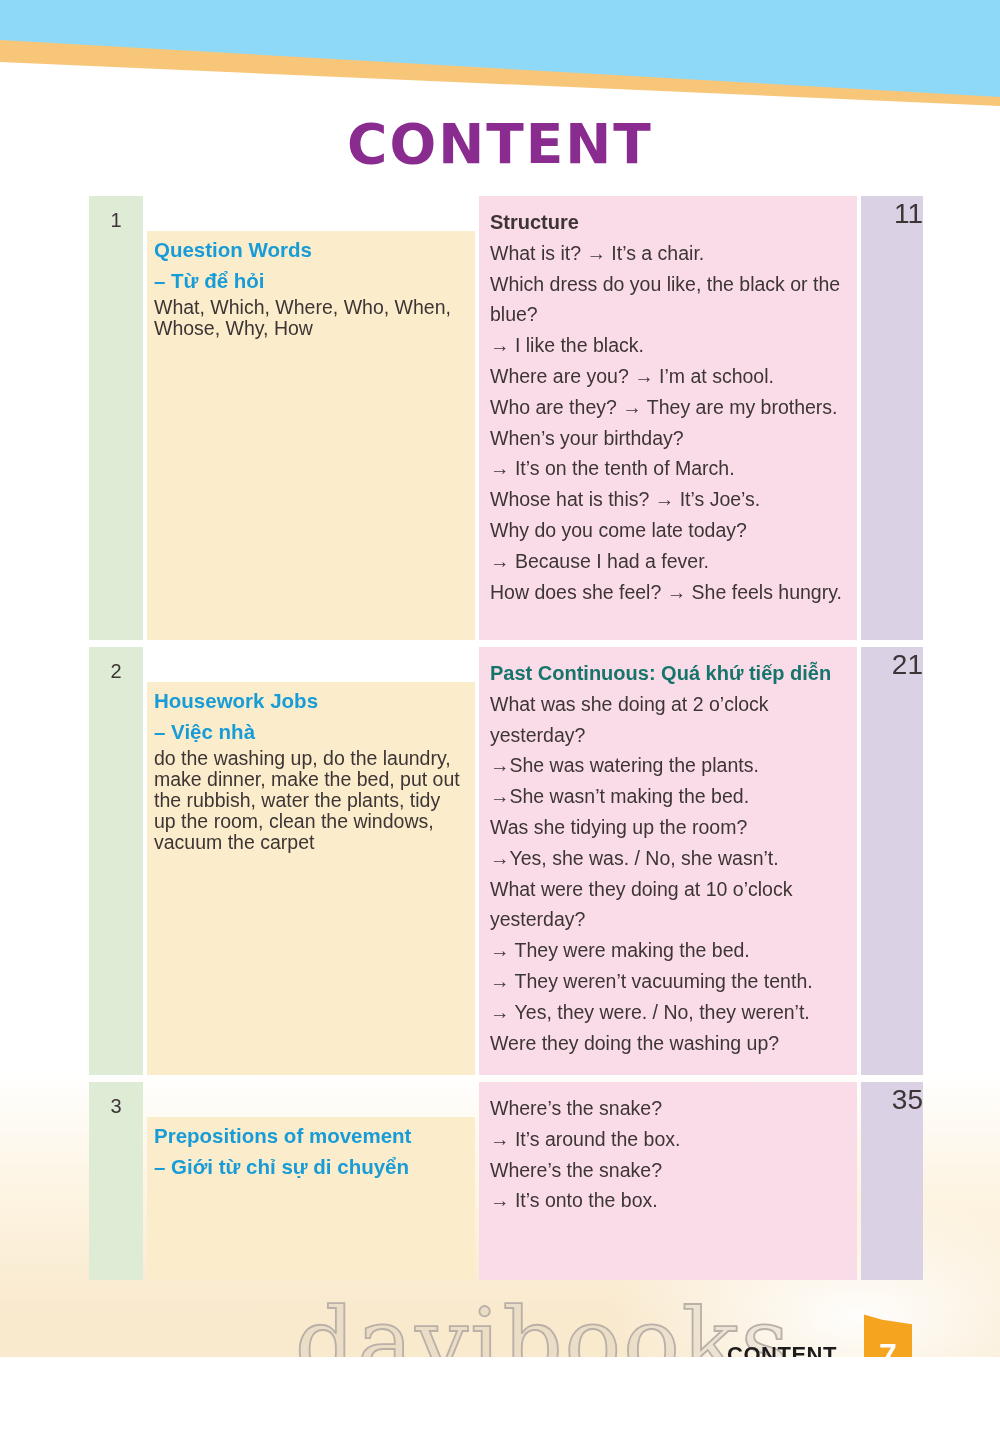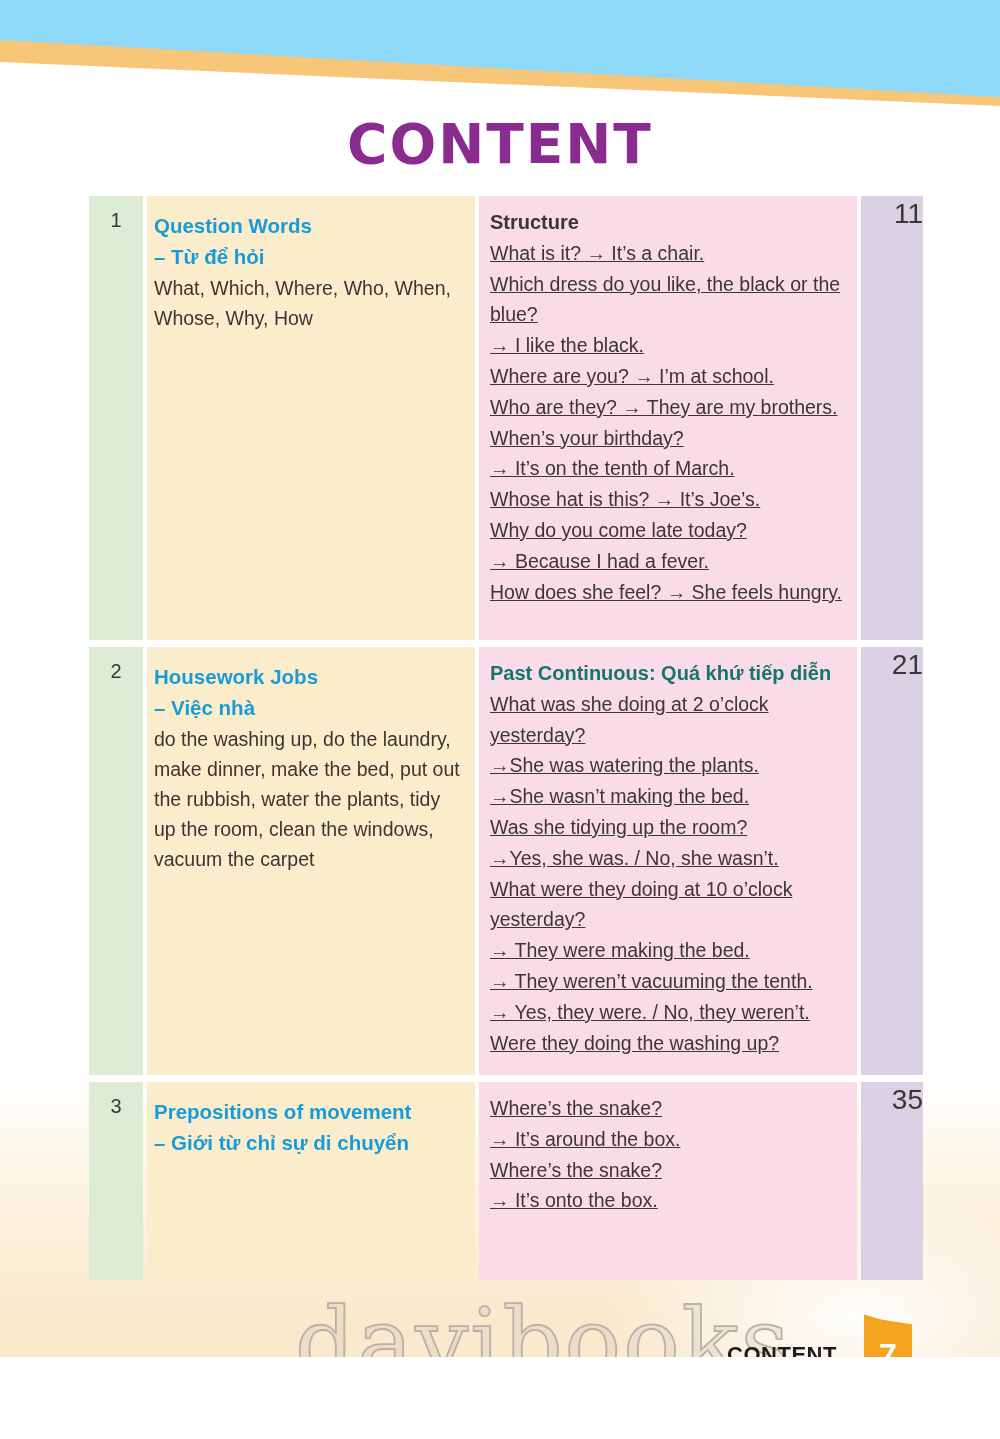--- a/index.html
+++ b/index.html
@@ -21,31 +21,31 @@
   }
   .toc-table {
     position:absolute; left:89px; top:196px; width:834px;
     display:grid;
     grid-template-columns:54px 328px 378px 62px;
     grid-template-rows:444px 428px 198px;
     column-gap:4px; row-gap:7px;
   }
   .cell { overflow:hidden; }
   .c-num  { background:var(--green,#deebd5); text-align:center; padding-top:13px; font-size:20px; }
-  .c-topic{ background:var(--cream,#fbedcb); padding:15px 10px 0 7px; }
+  .c-topic{ background:var(--cream,#fbedcb); padding:4px 10px 0 7px;margin-top:35px; }
   .c-struct{ background:var(--pink,#fadce8); padding:11px 6px 0 11px; }
   .c-page { background:var(--lavender,#dbd1e5); padding:2px 0 0 16px; font-size:28px;text-align:right; }
   .topic-title, .topic-subtitle {
     color:var(--blue-text,#189cd8); font-weight:bold;
     font-size:20.5px; line-height:30.8px;
   }
-  .topic-body { font-size:19.5px; line-height:30px; }
+  .topic-body { font-size:19.5px; line-height:21px; }
   .structure-header { font-weight:bold; font-size:20px; line-height:30.8px; }
   .structure-header:empty { display:none; }
-  .s-line { font-size:19.5px; line-height:30.8px;text-decoration:underline; }
+  .s-line { font-size:19.5px; line-height:30.8px; }
   .watermark-text {
     position:absolute; left:295px; top:1296px; width:430px; text-align:center;
     font-family:"DejaVu Serif", serif; font-size:94px; line-height:1;
     color:rgba(195,186,178,0.25); -webkit-text-stroke:1.8px #b9b0a8;
     letter-spacing:2px; white-space:nowrap;
   }
   .watermark-tagline {
     position:absolute; left:407px; top:1392px; width:360px; text-align:center;
     font-family:"DejaVu Serif", serif; font-size:38px; line-height:1;
     color:rgba(195,186,178,0.25); -webkit-text-stroke:1.2px #b9b0a8;

